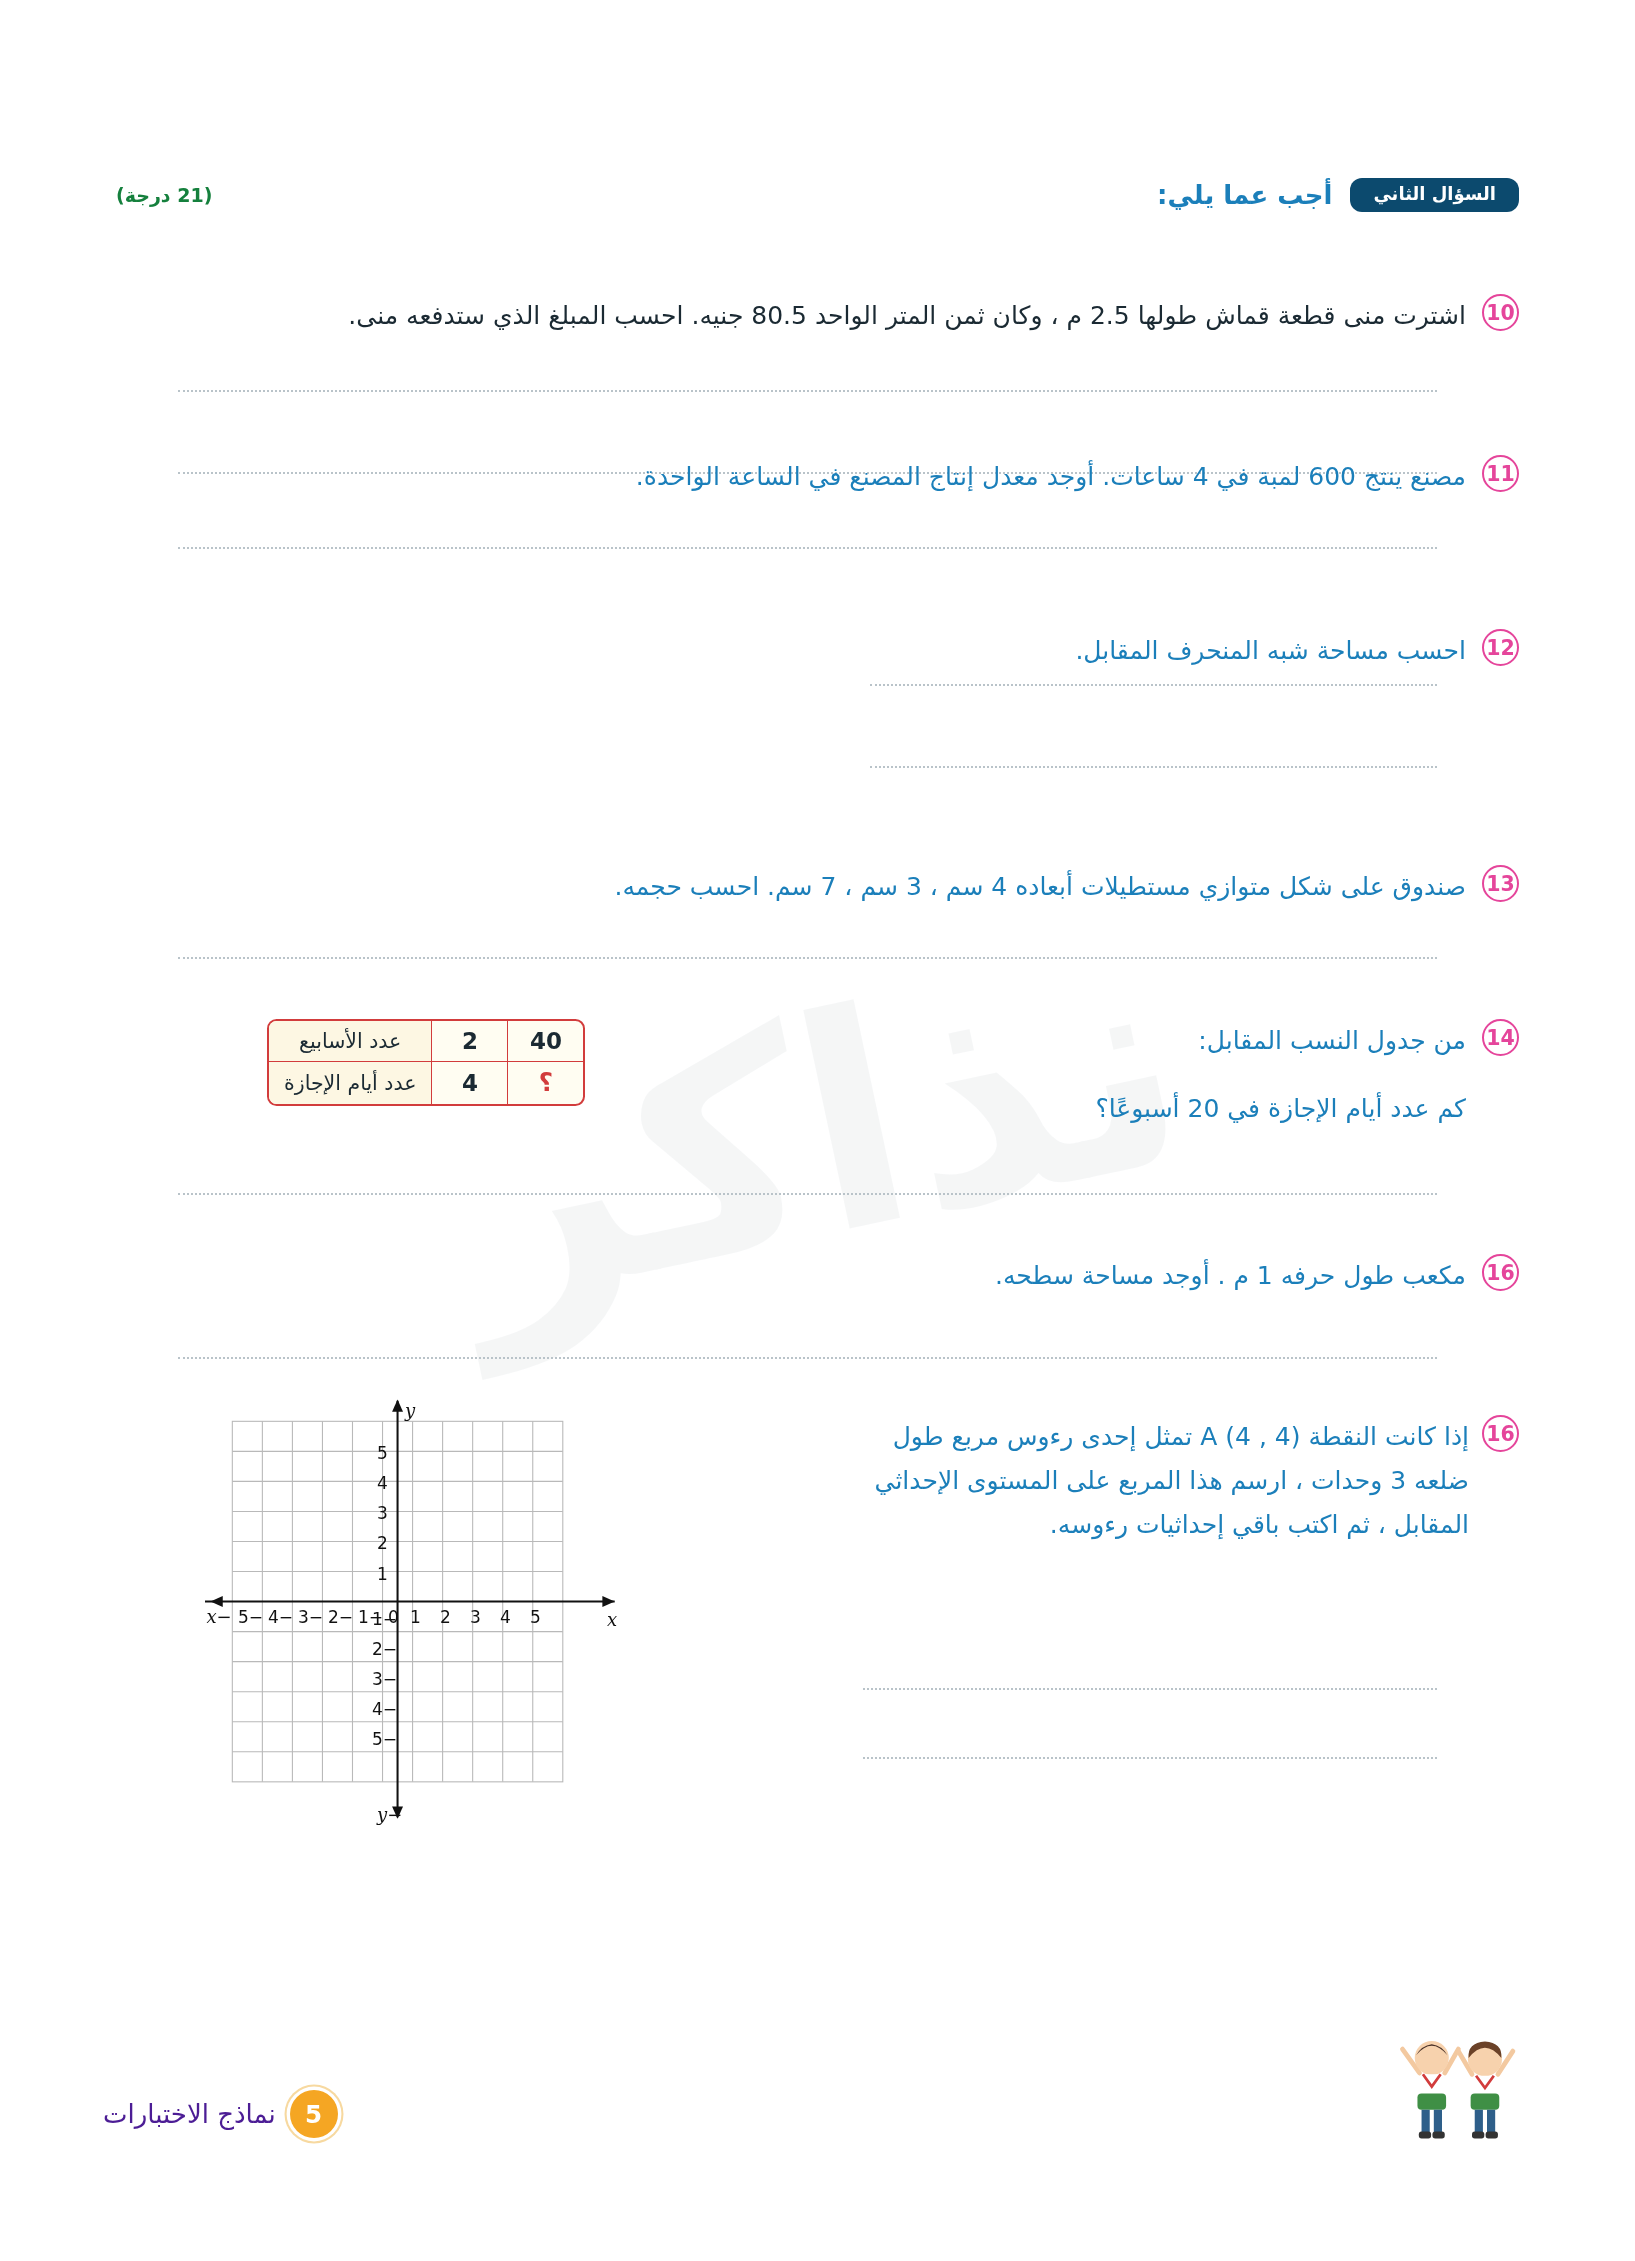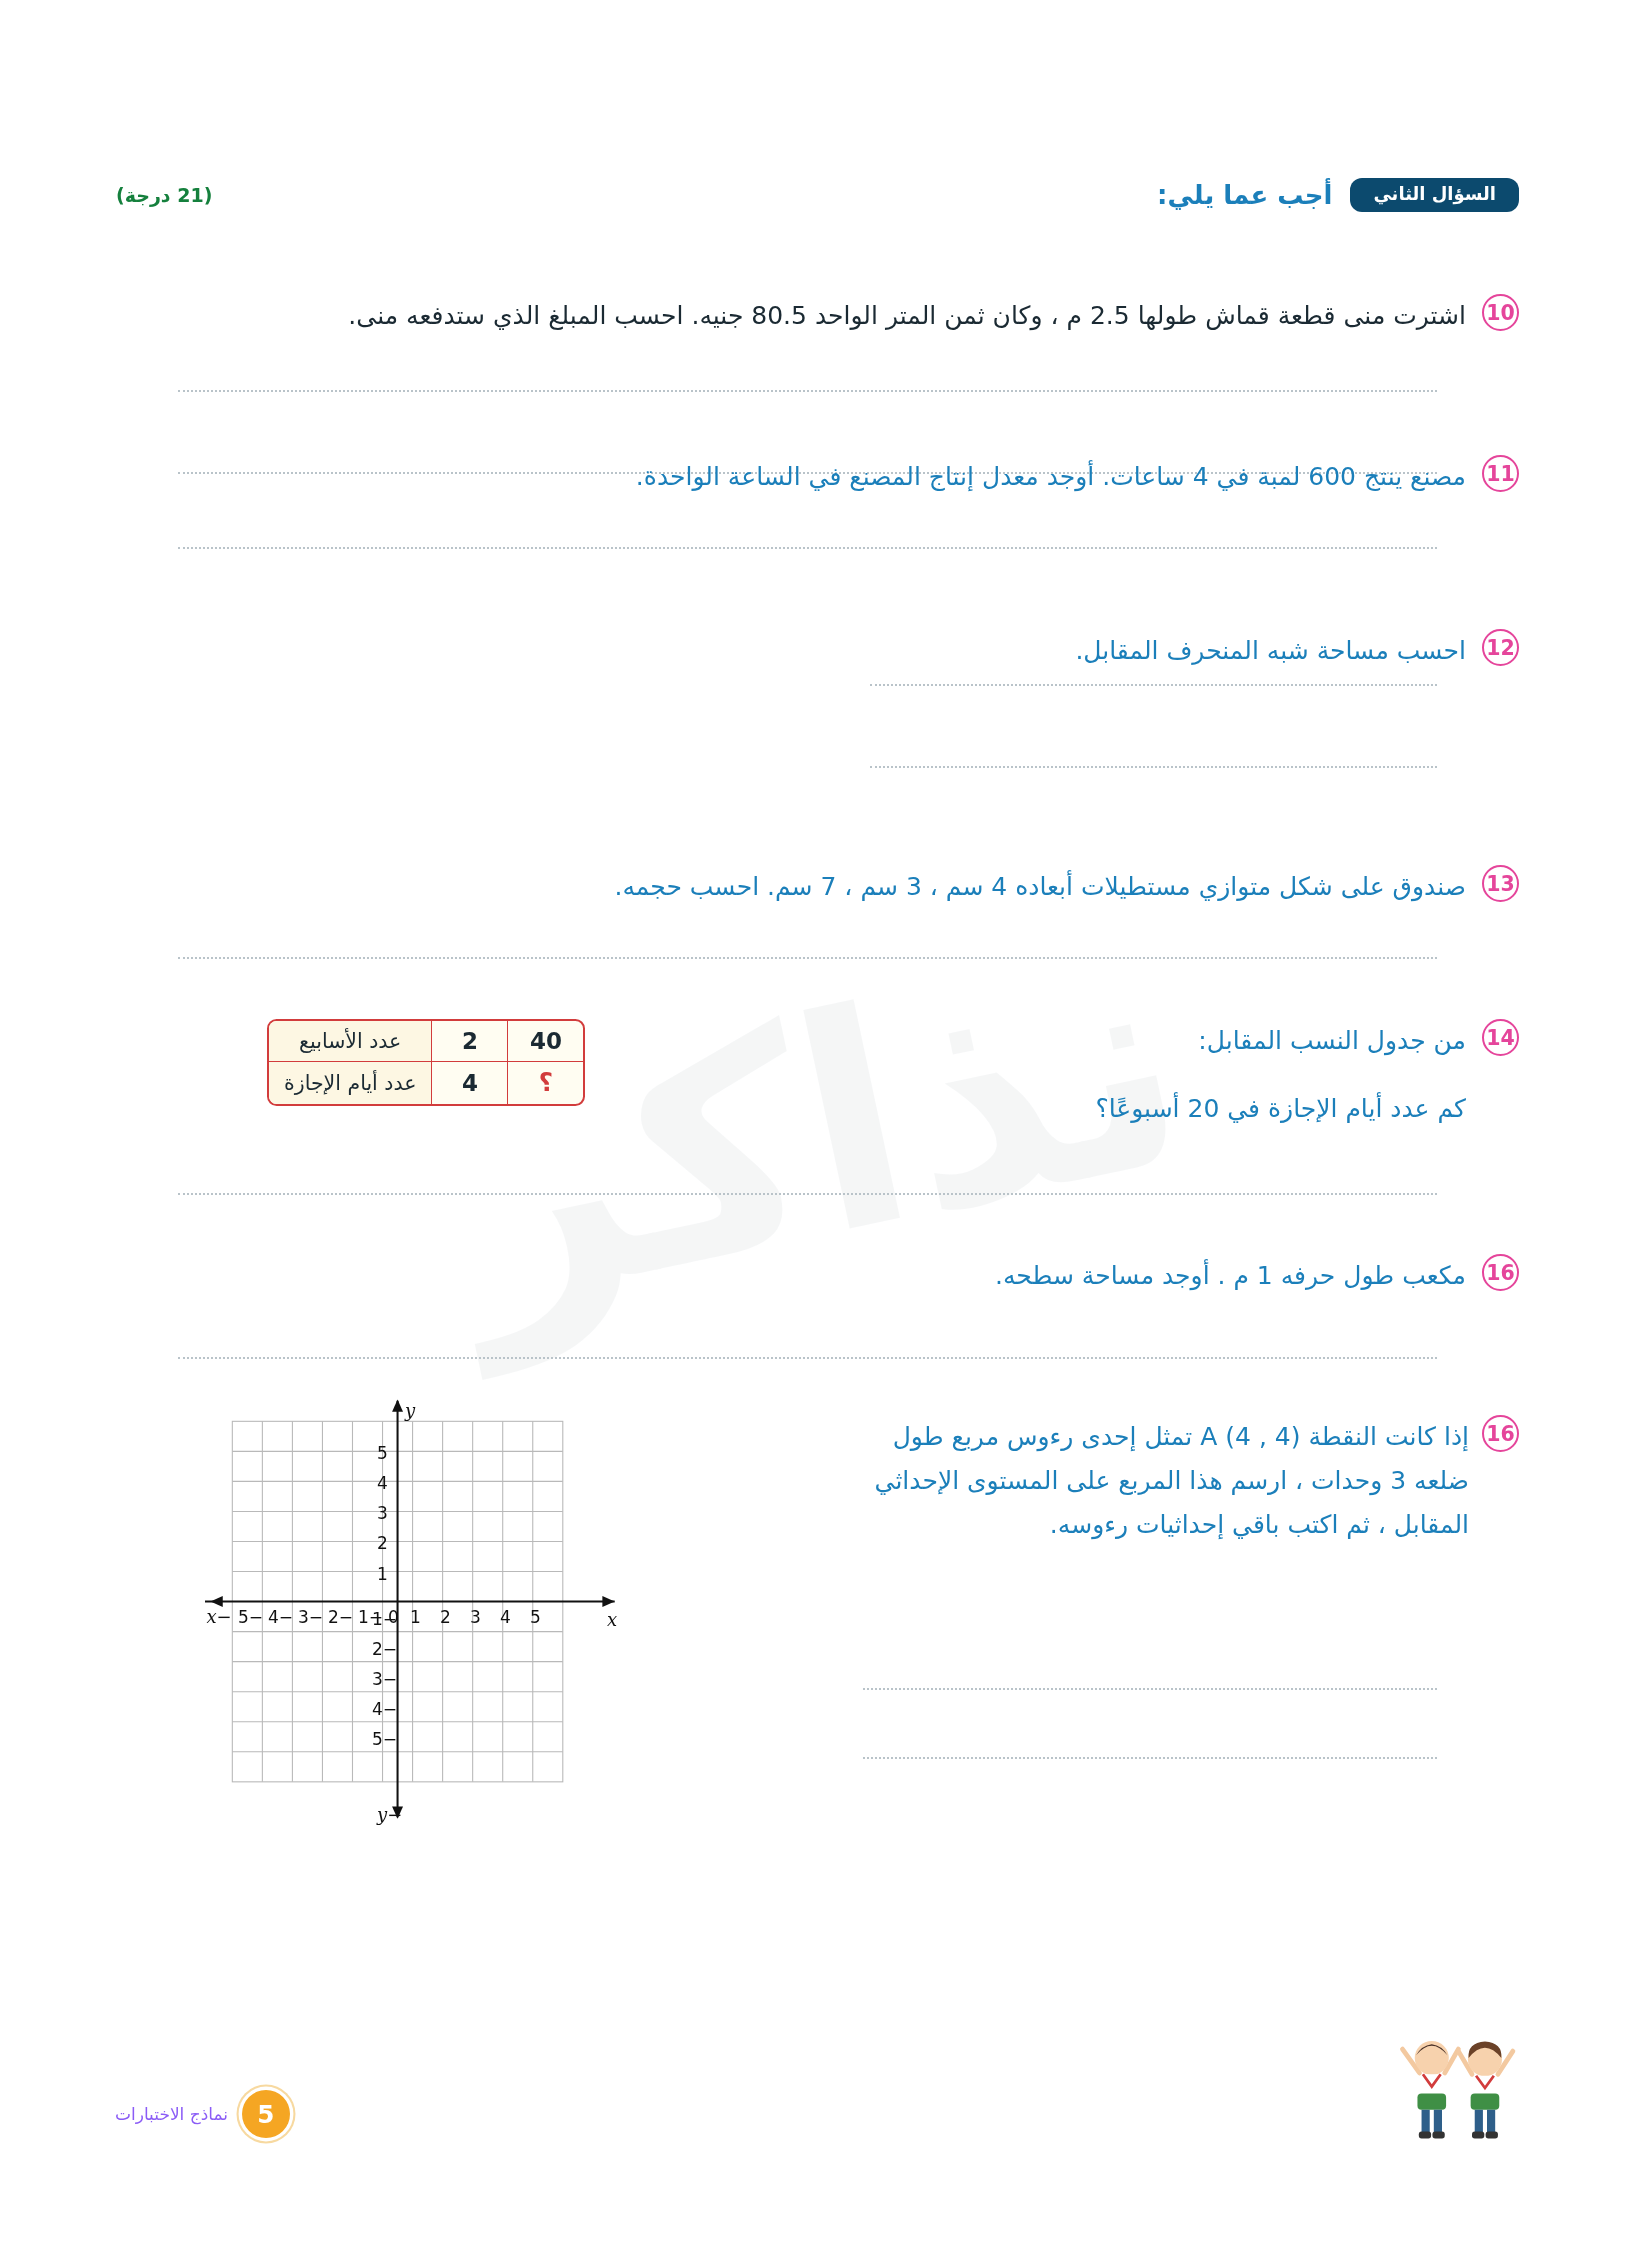--- a/index.html
+++ b/index.html
@@ -168,21 +168,21 @@
   .pg-circle {
     width:48px; height:48px;
     border-radius:50%;
     background:#f5a623;
     color:#fff;
     font-size:24.6px; font-weight:bold;
     display:flex; align-items:center; justify-content:center;
     box-shadow:0 0 0 3.4px #fff, 0 0 0 5.5px #f7d9a0;
   }
   .pg-label {
-    font-size:17px; color:#8b5cf6;margin-left:12px;
+    font-size:26px; color:#4c1d95;
   }
   .footer-logo {
     position:absolute;
     left:50%; transform:translateX(-50%);
     bottom:116px;
     text-align:center;
     opacity:0.65;
   }
   .footer-logo .brand {
     font-size:27px;

